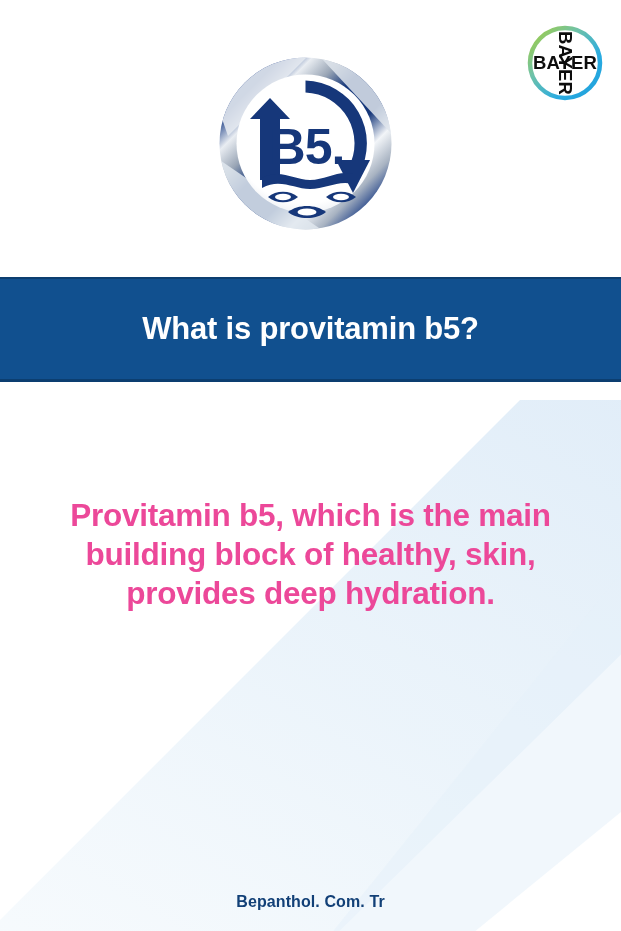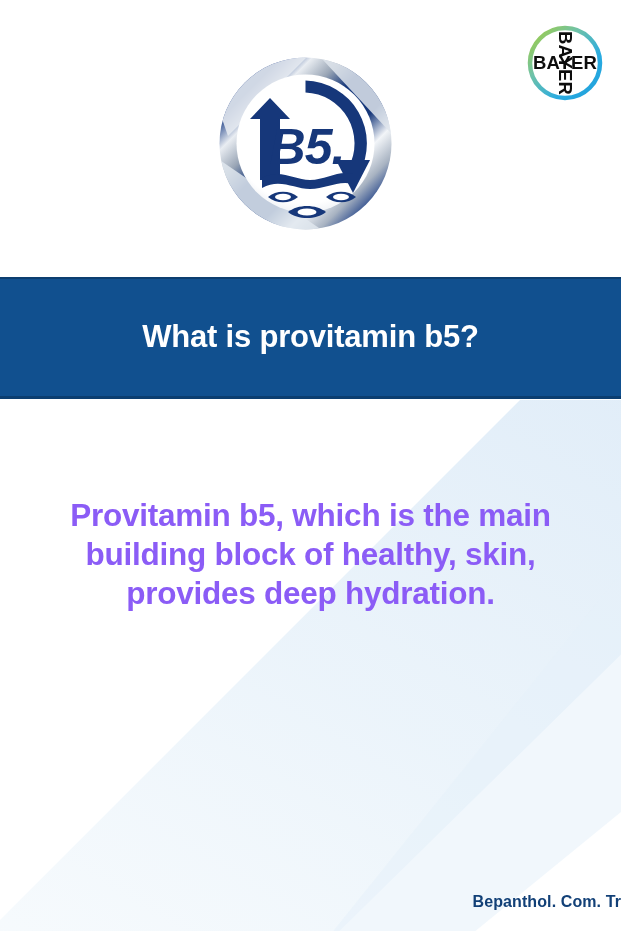--- a/index.html
+++ b/index.html
@@ -40,39 +40,38 @@
     z-index: 2;
   }
 
   
   .b5-logo {
     position: absolute;
     left: 218px;
     top: 56px;
     width: 175px;
     height: 175px;
-    font-style: italic;
   }
 
   
   .bayer-logo {
     position: absolute;
     left: 522px;
     top: 20px;
     width: 86px;
     height: 86px;
   }
 
   
   .banner {
     position: absolute;
     left: 0;
     top: 277px;
     width: 621px;
-    height: 122px;
+    height: 105px;
     background: #11508f;
     border-top: 2px solid #0c3e70;
     border-bottom: 3px solid #0c3e70;
     box-sizing: border-box;
     display: flex;
     align-items: center;
     justify-content: center;
     z-index: 2;
   }
   .banner-title {
@@ -97,37 +96,37 @@
   }
 
   .paragraphs {
     position: absolute;
     left: 18px;
     top: 96px;
     width: 585px;
     text-align: center;
   }
   .para {
-    color: #8b5cf6;
+    color: #ec4899;
     font-size: 31.5px;
     font-weight: bold;
     line-height: 1.24;
     letter-spacing: -0.25px;
     margin: 0;
   }
   .para + .para {
     margin-top: 1.24em;
   }
 
   .footer-text {
     position: absolute;
     left: 0;
     top: 493px;
     width: 621px;
-    text-align: right;
+    text-align: center;
     color: #124077;
     font-size: 16px;
     font-weight: bold;
     letter-spacing: 0.1px;
   }
 </style>
 </head>
 <body>
 
 <div class="card">

